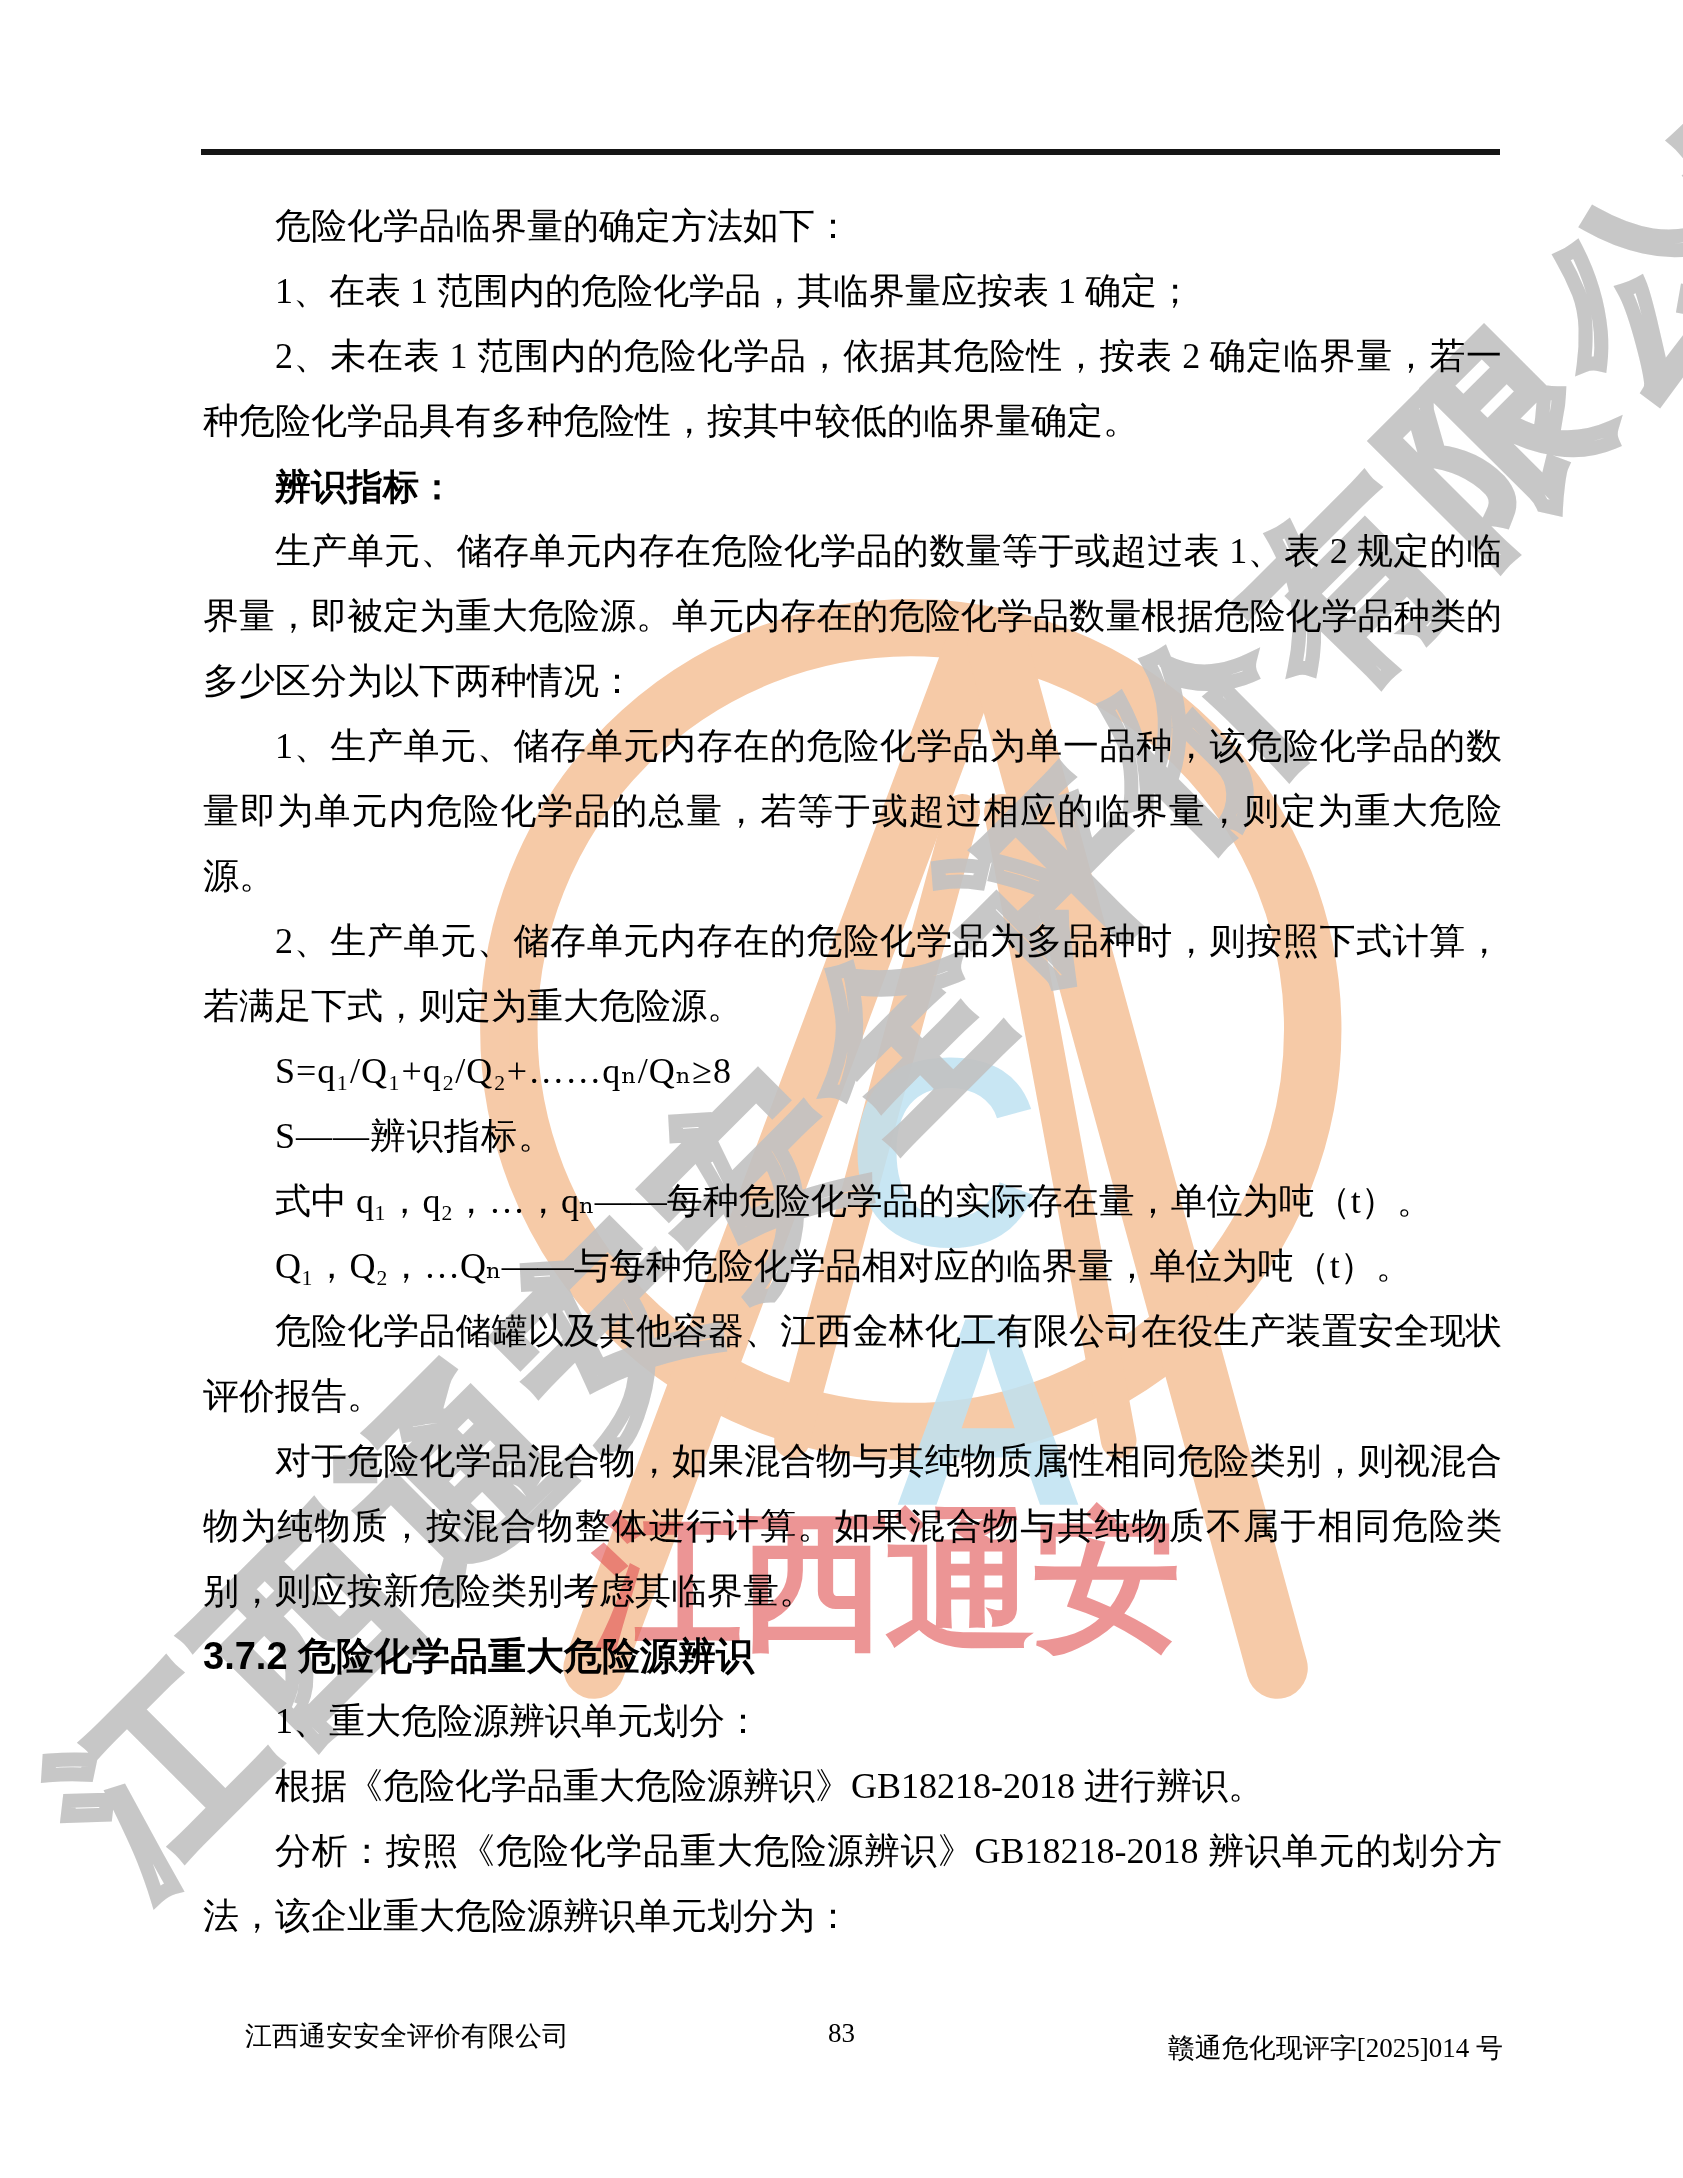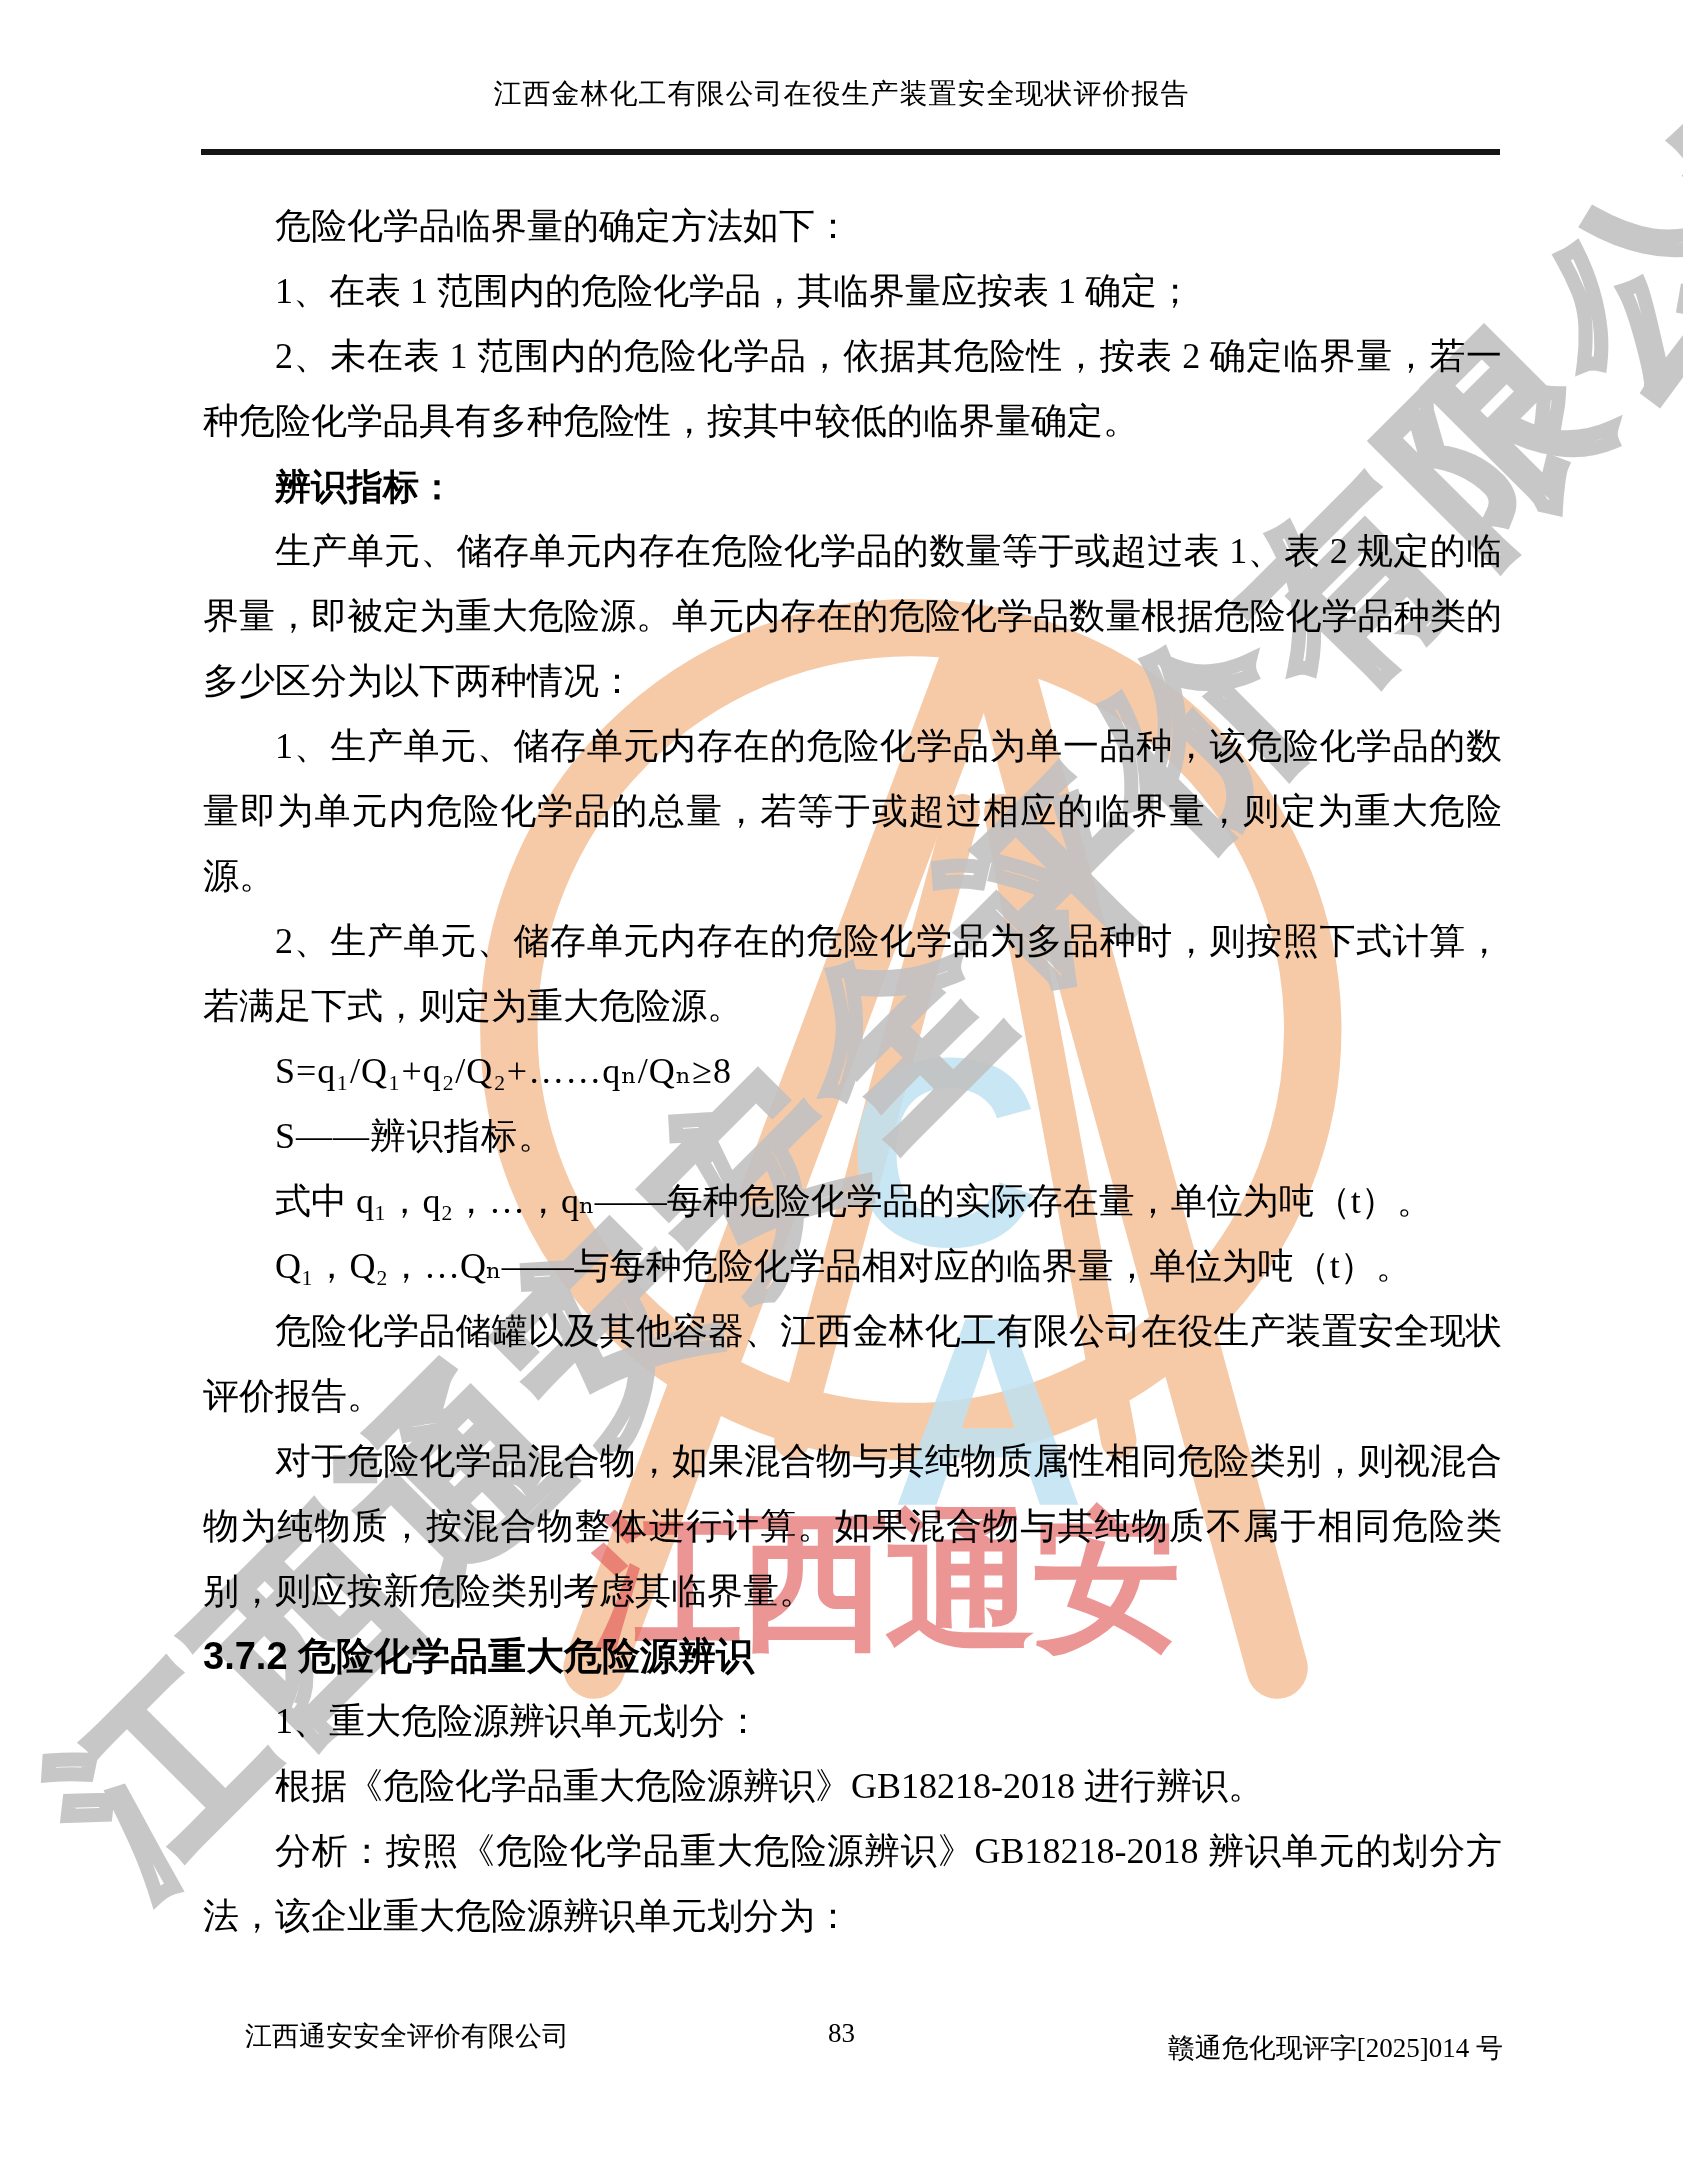--- a/index.html
+++ b/index.html
@@ -69,21 +69,20 @@
     <g font-family="Liberation Sans, DejaVu Sans, sans-serif" font-weight="bold" opacity="0.85">
       <text x="855" y="1258" font-size="272" fill="#bfe2f2">C</text>
       <text x="900" y="1520" font-size="272" fill="#bfe2f2">A</text>
     </g>
 
     <text transform="translate(140,1910) rotate(-45)" x="0" y="0" font-size="196" letter-spacing="16" fill="none" stroke="#c2c2c2" stroke-width="8" opacity="0.9" font-family="Liberation Sans, DejaVu Sans, sans-serif" font-weight="bold">江西通安安全评价有限公司</text>
 
     <text x="598" y="1650" font-size="152" letter-spacing="-4" fill="#e25555" opacity="0.62" font-weight="bold" font-family="Liberation Sans, DejaVu Sans, sans-serif">江西通安</text>
   </svg>
 
-  <div class="hdr-title">江西金林化工有限公司在役生产装置安全现状评价报告</div>
   <div class="hdr-rule"></div>
 
   <main class="content">
       <p class="para normal">危险化学品临界量的确定方法如下：</p>
       <p class="para normal">1、在表 1 范围内的危险化学品，其临界量应按表 1 确定；</p>
       <p class="para normal">2、未在表 1 范围内的危险化学品，依据其危险性，按表 2 确定临界量，若一种危险化学品具有多种危险性，按其中较低的临界量确定。</p>
       <p class="para bold">辨识指标：</p>
       <p class="para normal">生产单元、储存单元内存在危险化学品的数量等于或超过表 1、表 2 规定的临界量，即被定为重大危险源。单元内存在的危险化学品数量根据危险化学品种类的多少区分为以下两种情况：</p>
       <p class="para normal">1、生产单元、储存单元内存在的危险化学品为单一品种，该危险化学品的数量即为单元内危险化学品的总量，若等于或超过相应的临界量，则定为重大危险源。</p>
       <p class="para normal">2、生产单元、储存单元内存在的危险化学品为多品种时，则按照下式计算，若满足下式，则定为重大危险源。</p>

